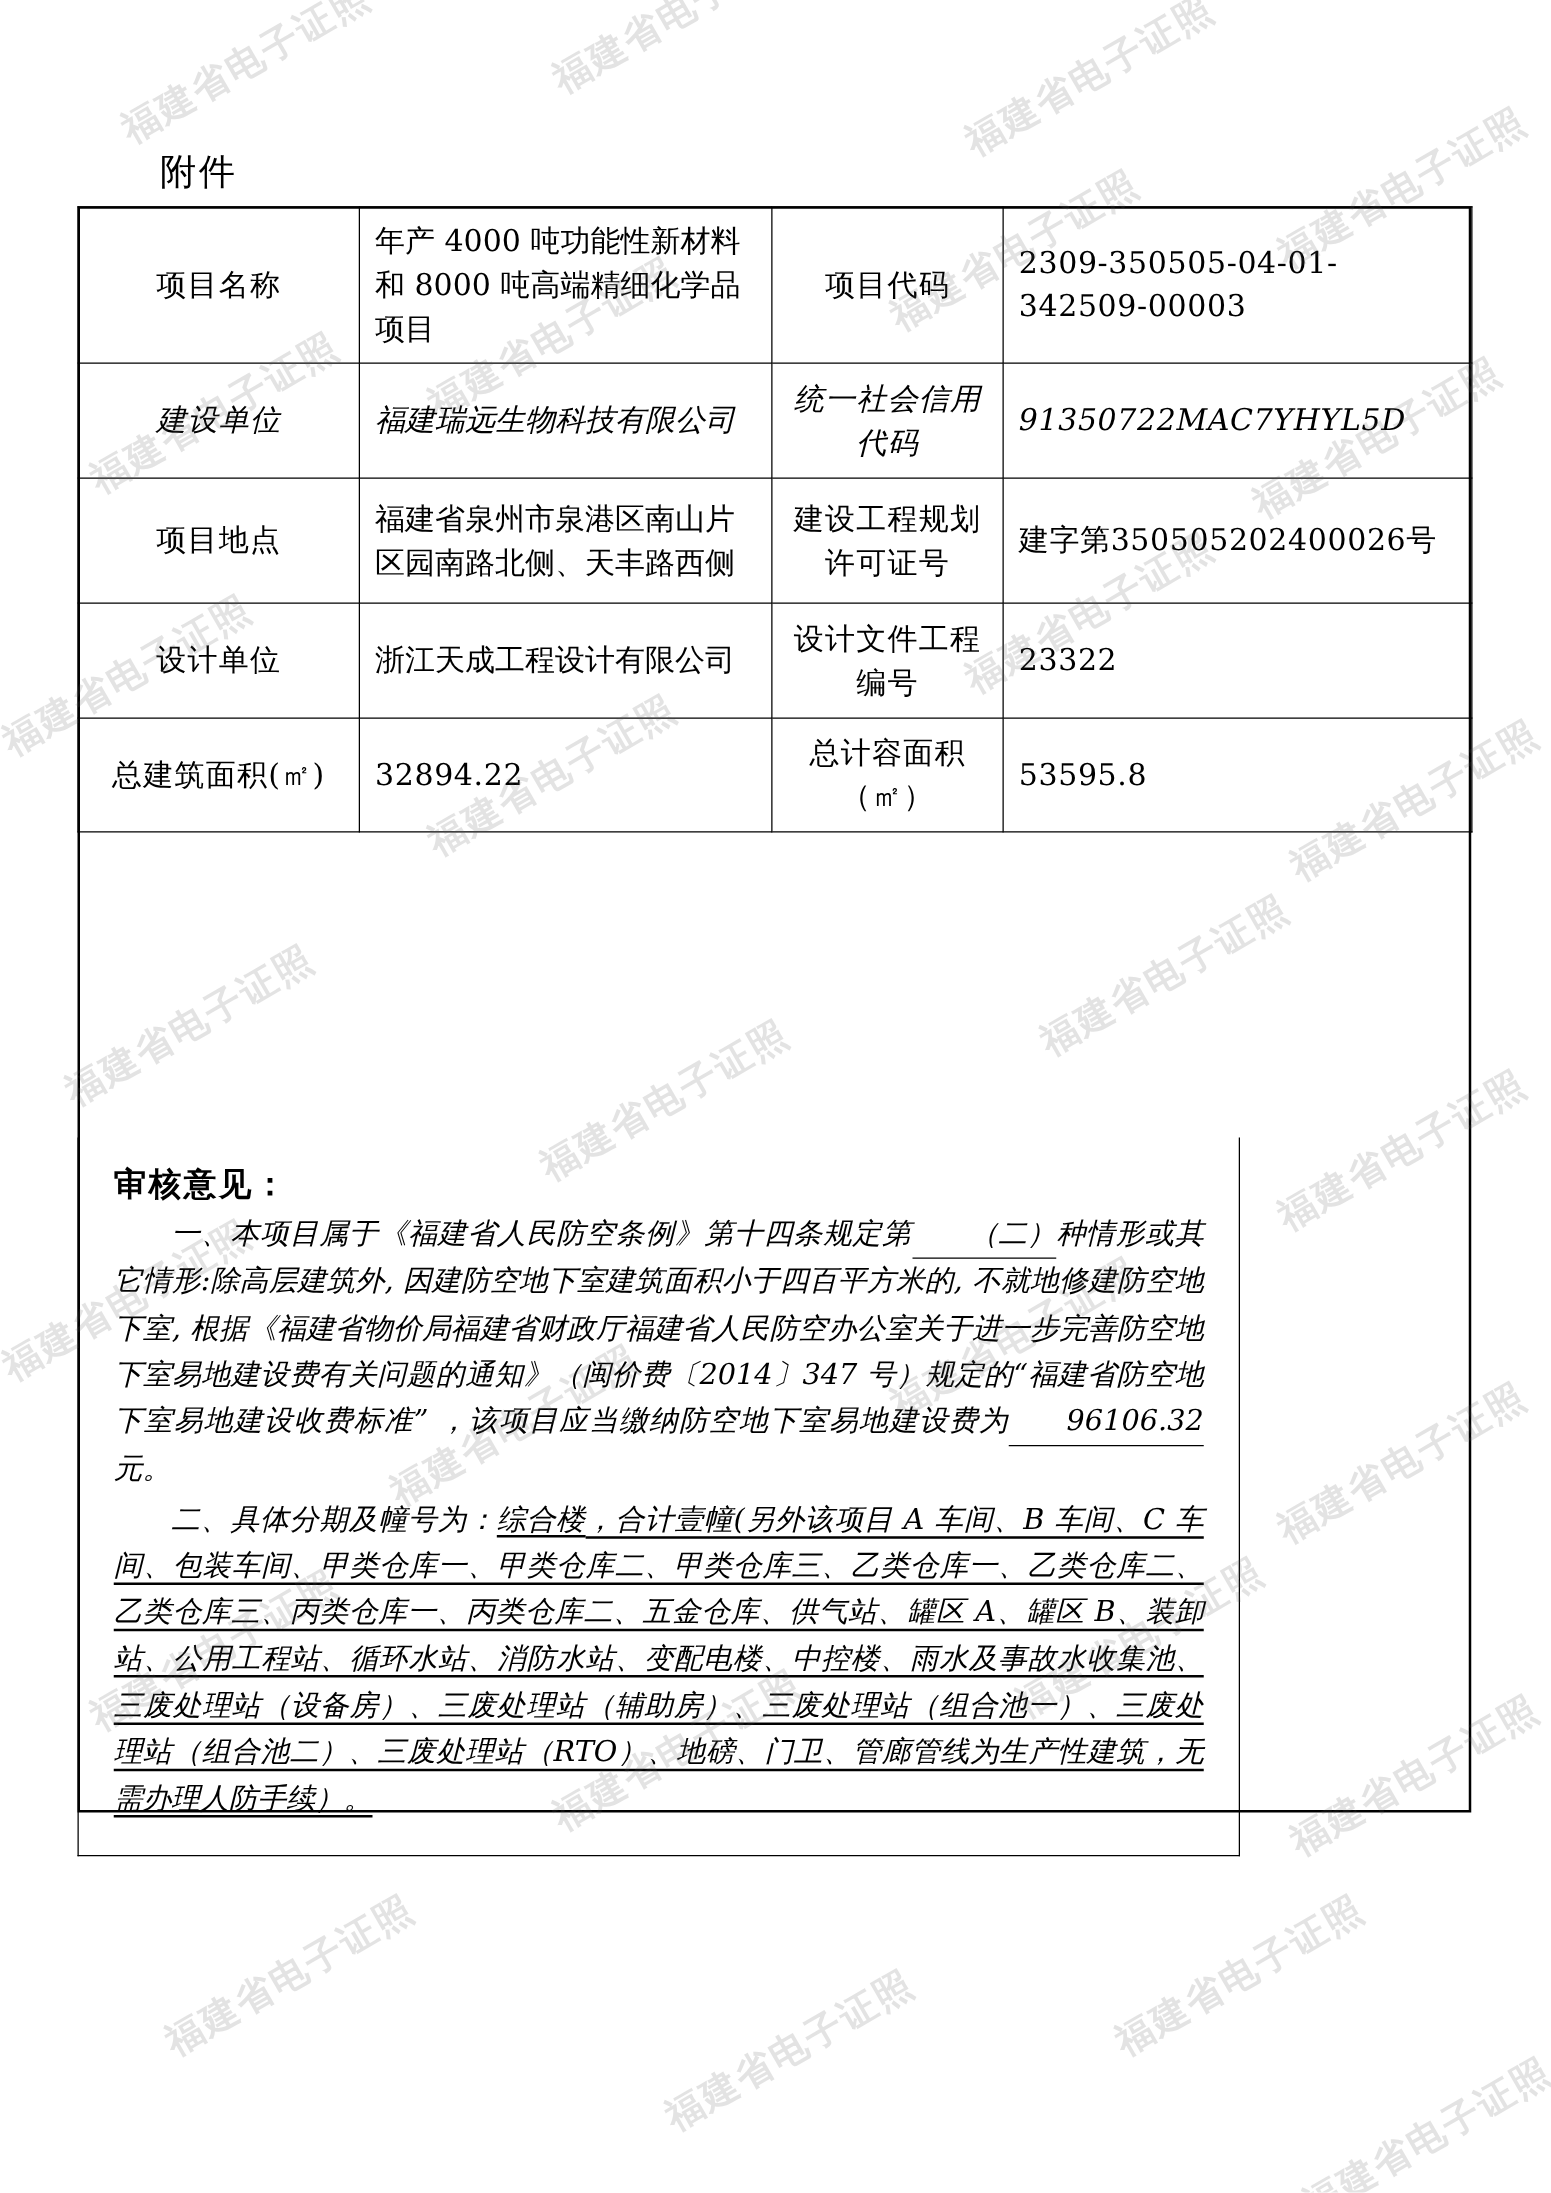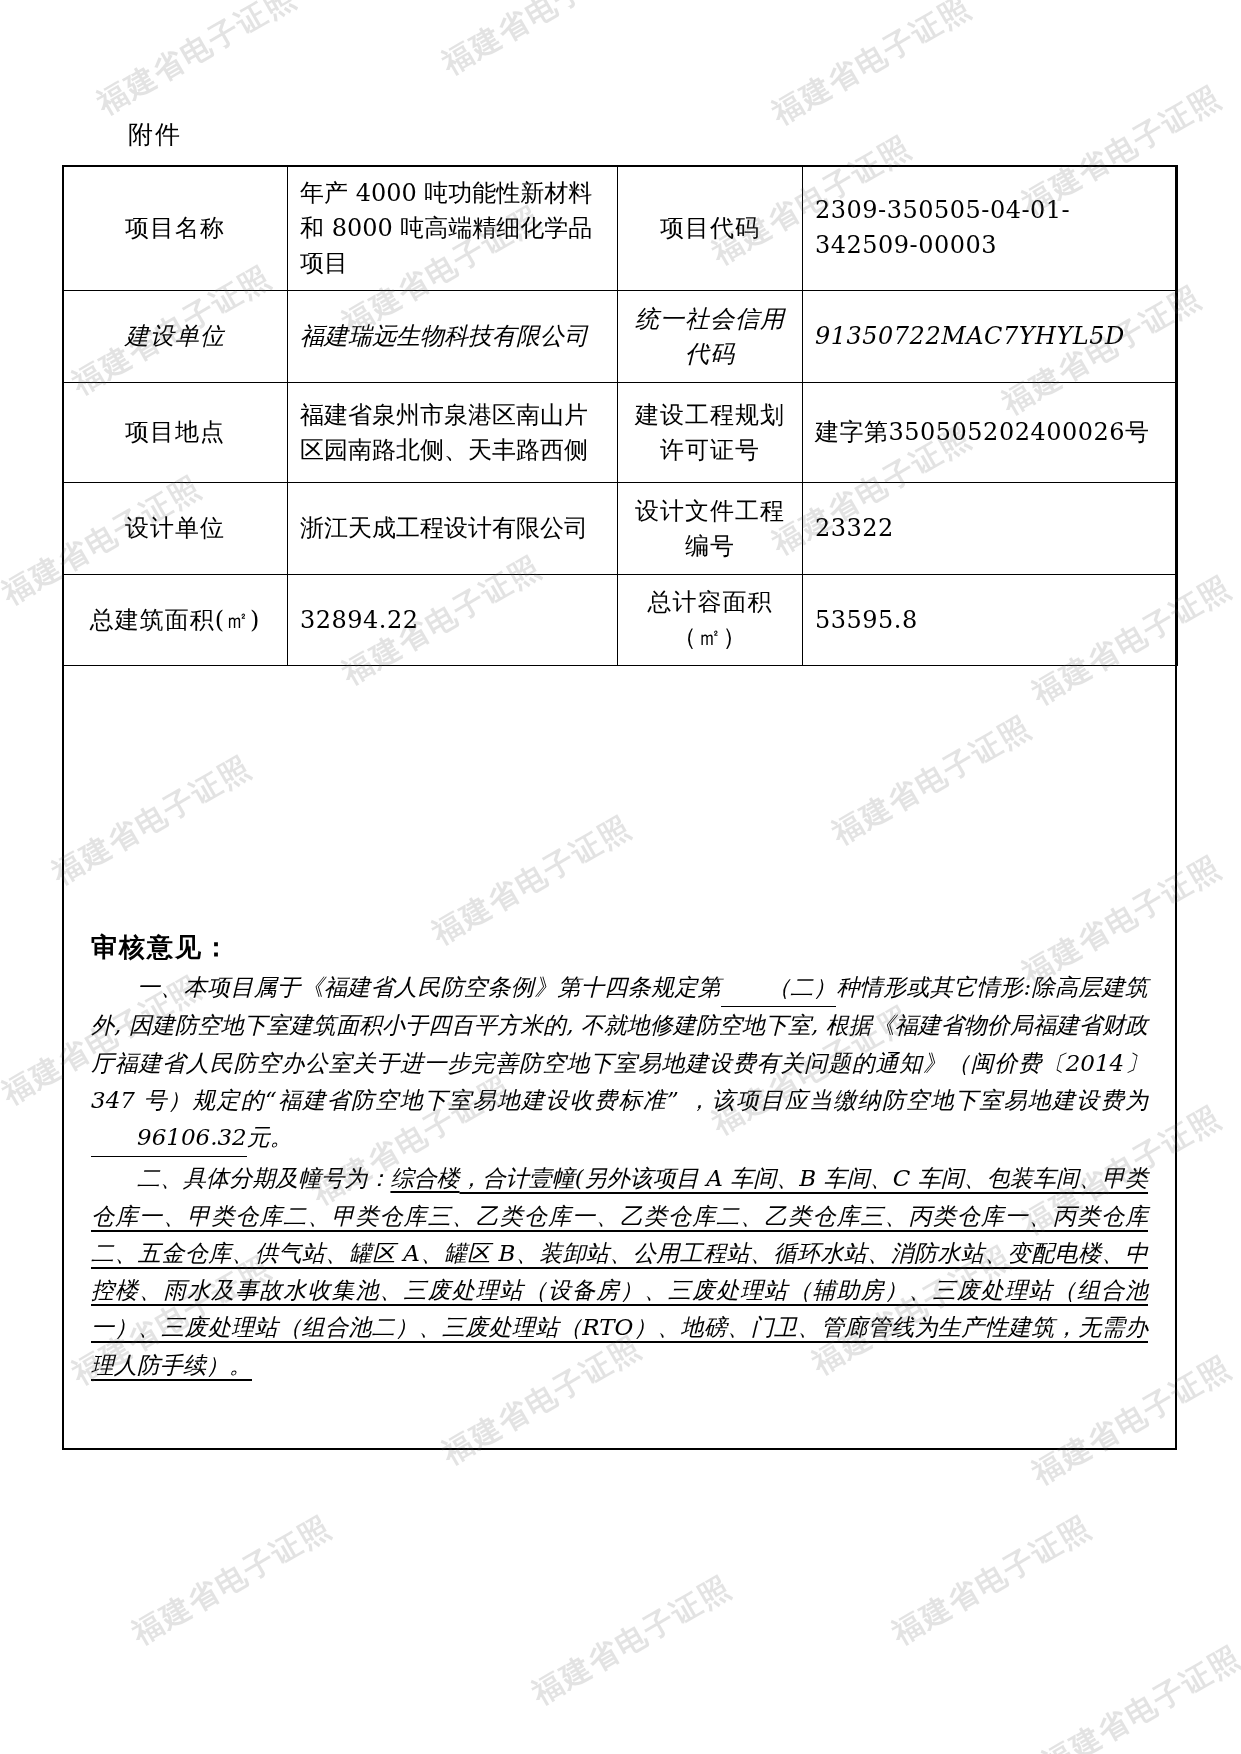--- a/index.html
+++ b/index.html
@@ -38,21 +38,21 @@
   .page {
     position: absolute;
     inset: 0;
     z-index: 2;
   }
 
   .attach-label {
     position: absolute;
     left: 128px;
     top: 118px;
-    font-size: 25px;
+    font-size: 29px;
     letter-spacing: 2px;
   }
 
   .doc-table {
     position: absolute;
     left: 62px;
     top: 165px;
     width: 1115px;
     border-collapse: collapse;
     table-layout: fixed;
@@ -92,21 +92,21 @@
   .c1 { width: 225px; }
   .c2 { width: 330px; }
   .c3 { width: 185px; }
   .c4 { width: 375px; }
 
   
   .opinion {
     position: absolute;
     left: 62px;
     top: 910px;
-    width: 1115px;
+    width: 930px;
     box-sizing: border-box;
     border: 1.6px solid #000;
     border-top: none;
     padding: 20px 28px 26px 28px;
     min-height: 540px;
   }
   .opinion-title {
     font-size: 26px;
     font-weight: bold;
     letter-spacing: 2px;

